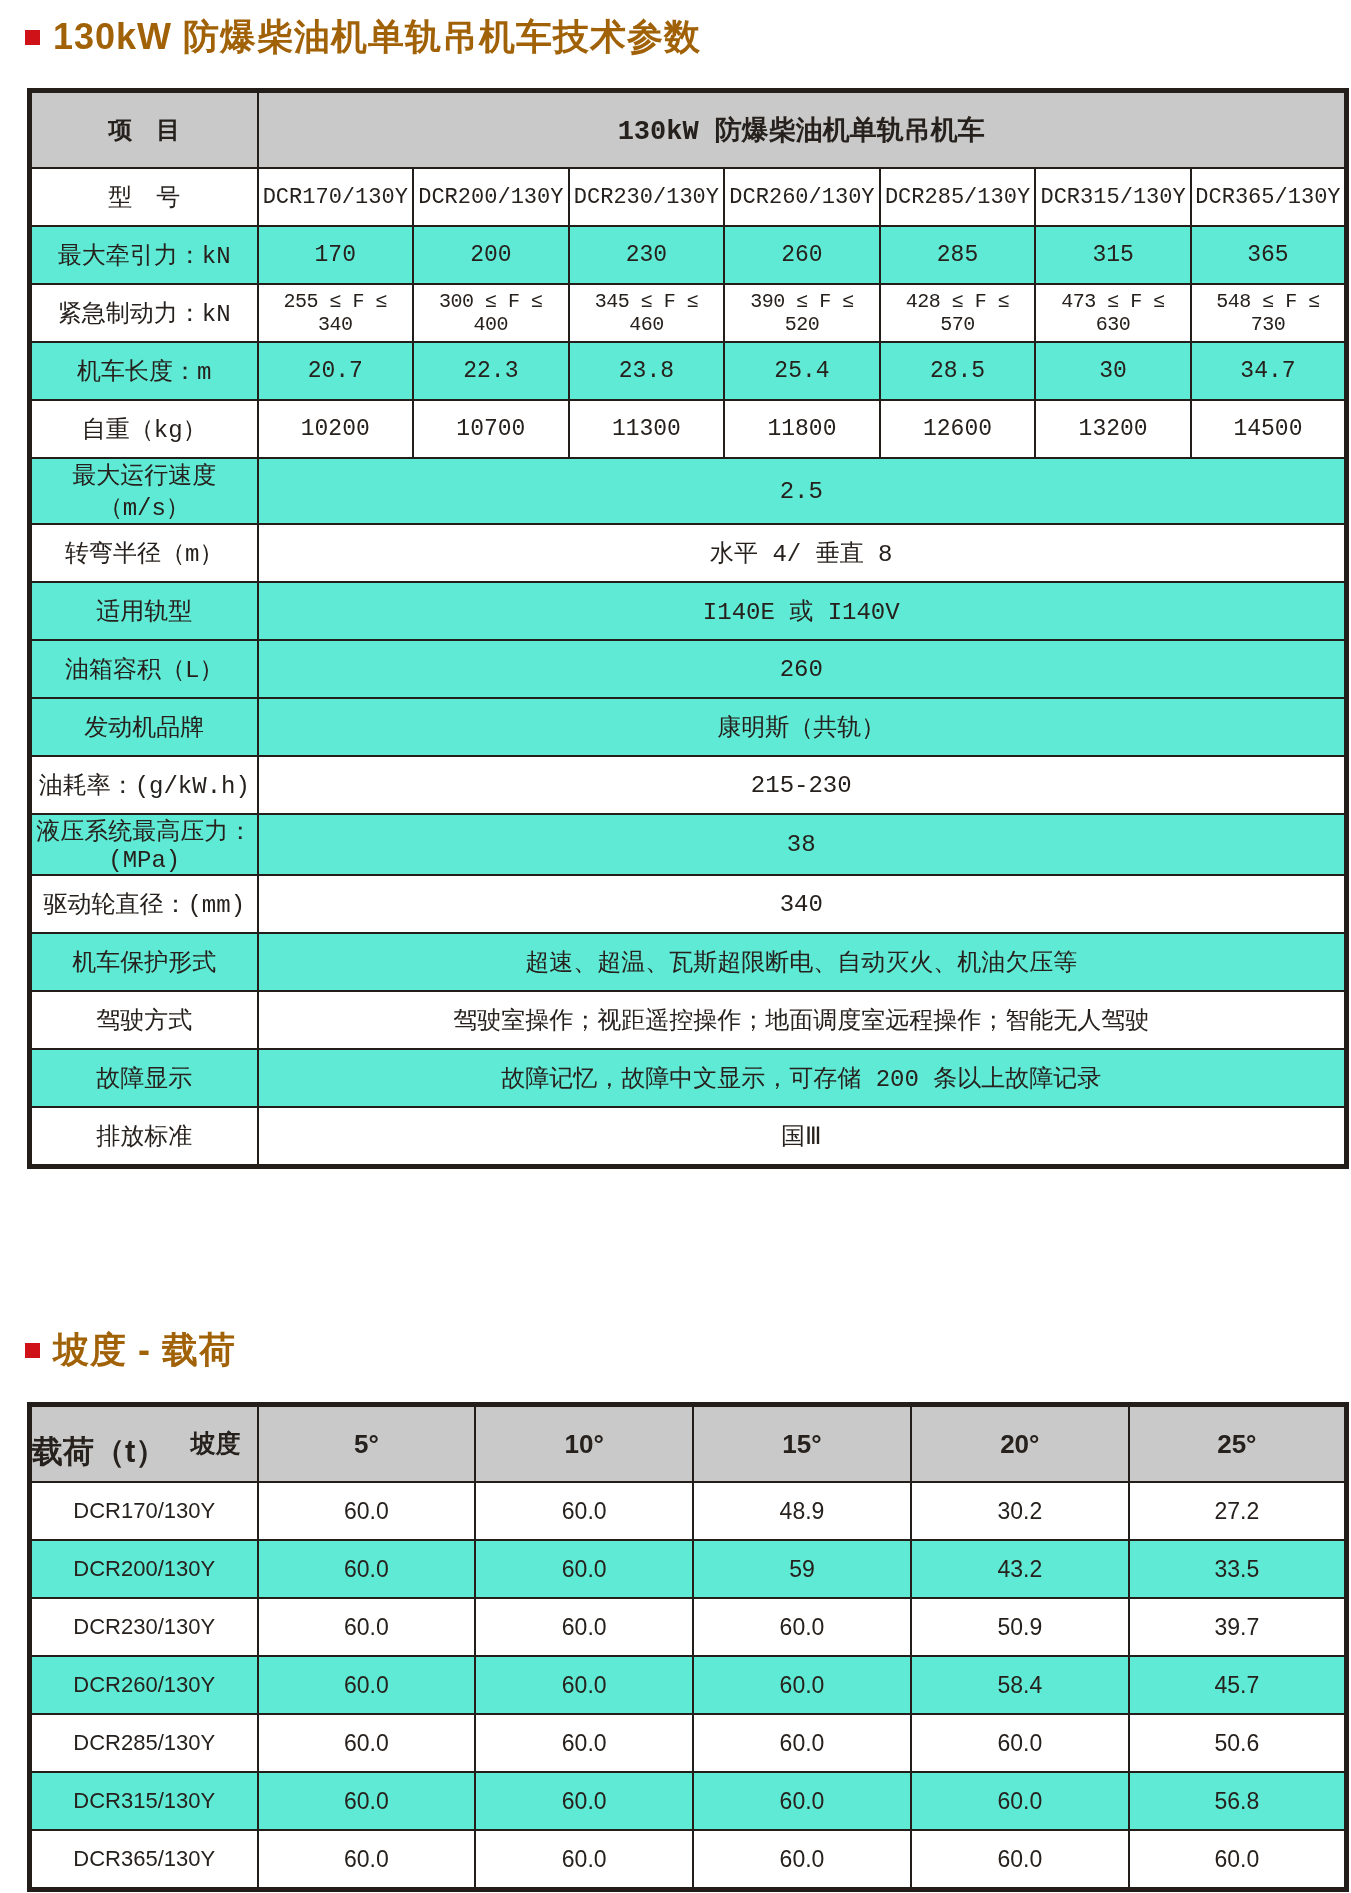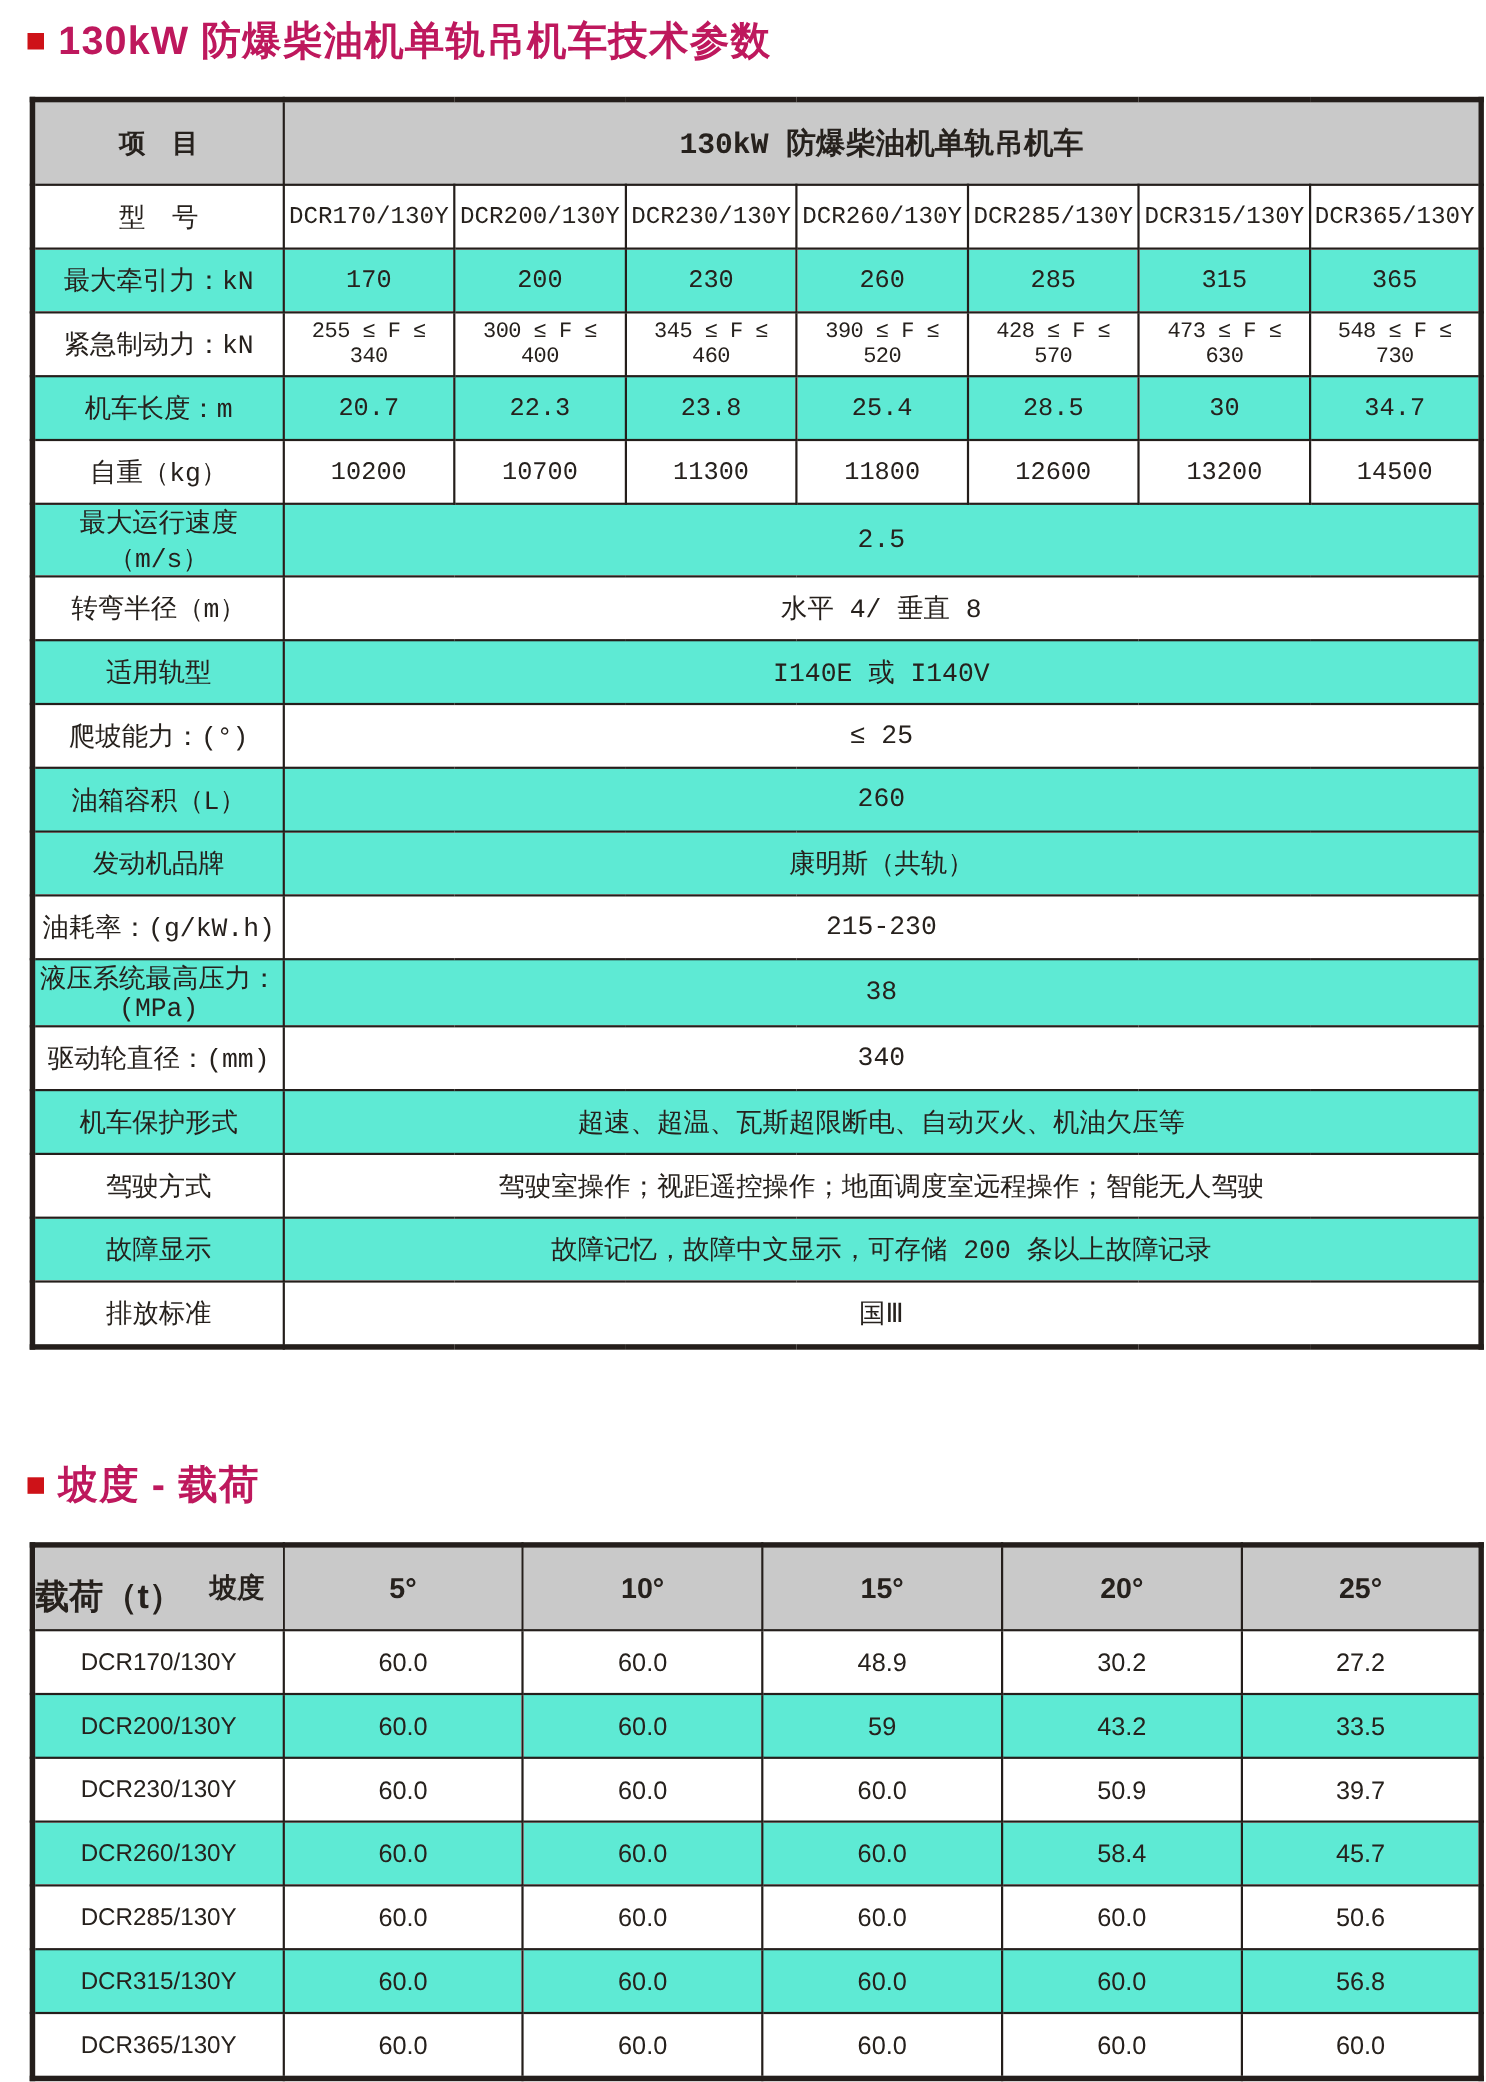--- a/index.html
+++ b/index.html
@@ -3,21 +3,21 @@
 <meta charset="utf-8">
 <style>
   html,body{margin:0;padding:0;}
   body{
     width:1351px;height:1893px;position:relative;background:#ffffff;
     font-family:"Liberation Sans","DejaVu Sans",sans-serif;
     color:#26211d;
   }
   .sec-title{
     position:absolute;left:25px;margin:0;
-    font-size:36px;font-weight:bold;color:#be185d;
+    font-size:36px;font-weight:bold;color:#a16207;
     display:flex;align-items:center;letter-spacing:1px;
   }
   .t1{top:13px;}
   .t2{top:1326px;}
   .bullet{width:15px;height:15px;background:#ce1218;display:inline-block;margin-right:13px;}
   table.tbl{
     position:absolute;left:27px;border-collapse:collapse;table-layout:fixed;
     width:1322px;background:#fff;
   }
   table.spec{top:88px;font-family:Liberation Mono, monospace;}
@@ -120,24 +120,20 @@
         <td class="mval" colspan="7">2.5</td>
       </tr>
       <tr class="w">
         <td class="lab">转弯半径（m）</td>
         <td class="mval" colspan="7">水平 4/ 垂直 8</td>
       </tr>
       <tr class="g">
         <td class="lab">适用轨型</td>
         <td class="mval" colspan="7">I140E 或 I140V</td>
       </tr>
-      <tr class="w">
-        <td class="lab">爬坡能力：(°)</td>
-        <td class="mval" colspan="7">≤ 25</td>
-      </tr>
       <tr class="g">
         <td class="lab">油箱容积（L）</td>
         <td class="mval" colspan="7">260</td>
       </tr>
       <tr class="g">
         <td class="lab">发动机品牌</td>
         <td class="mval" colspan="7">康明斯（共轨）</td>
       </tr>
       <tr class="w">
         <td class="lab">油耗率：(g/kW.h)</td>

